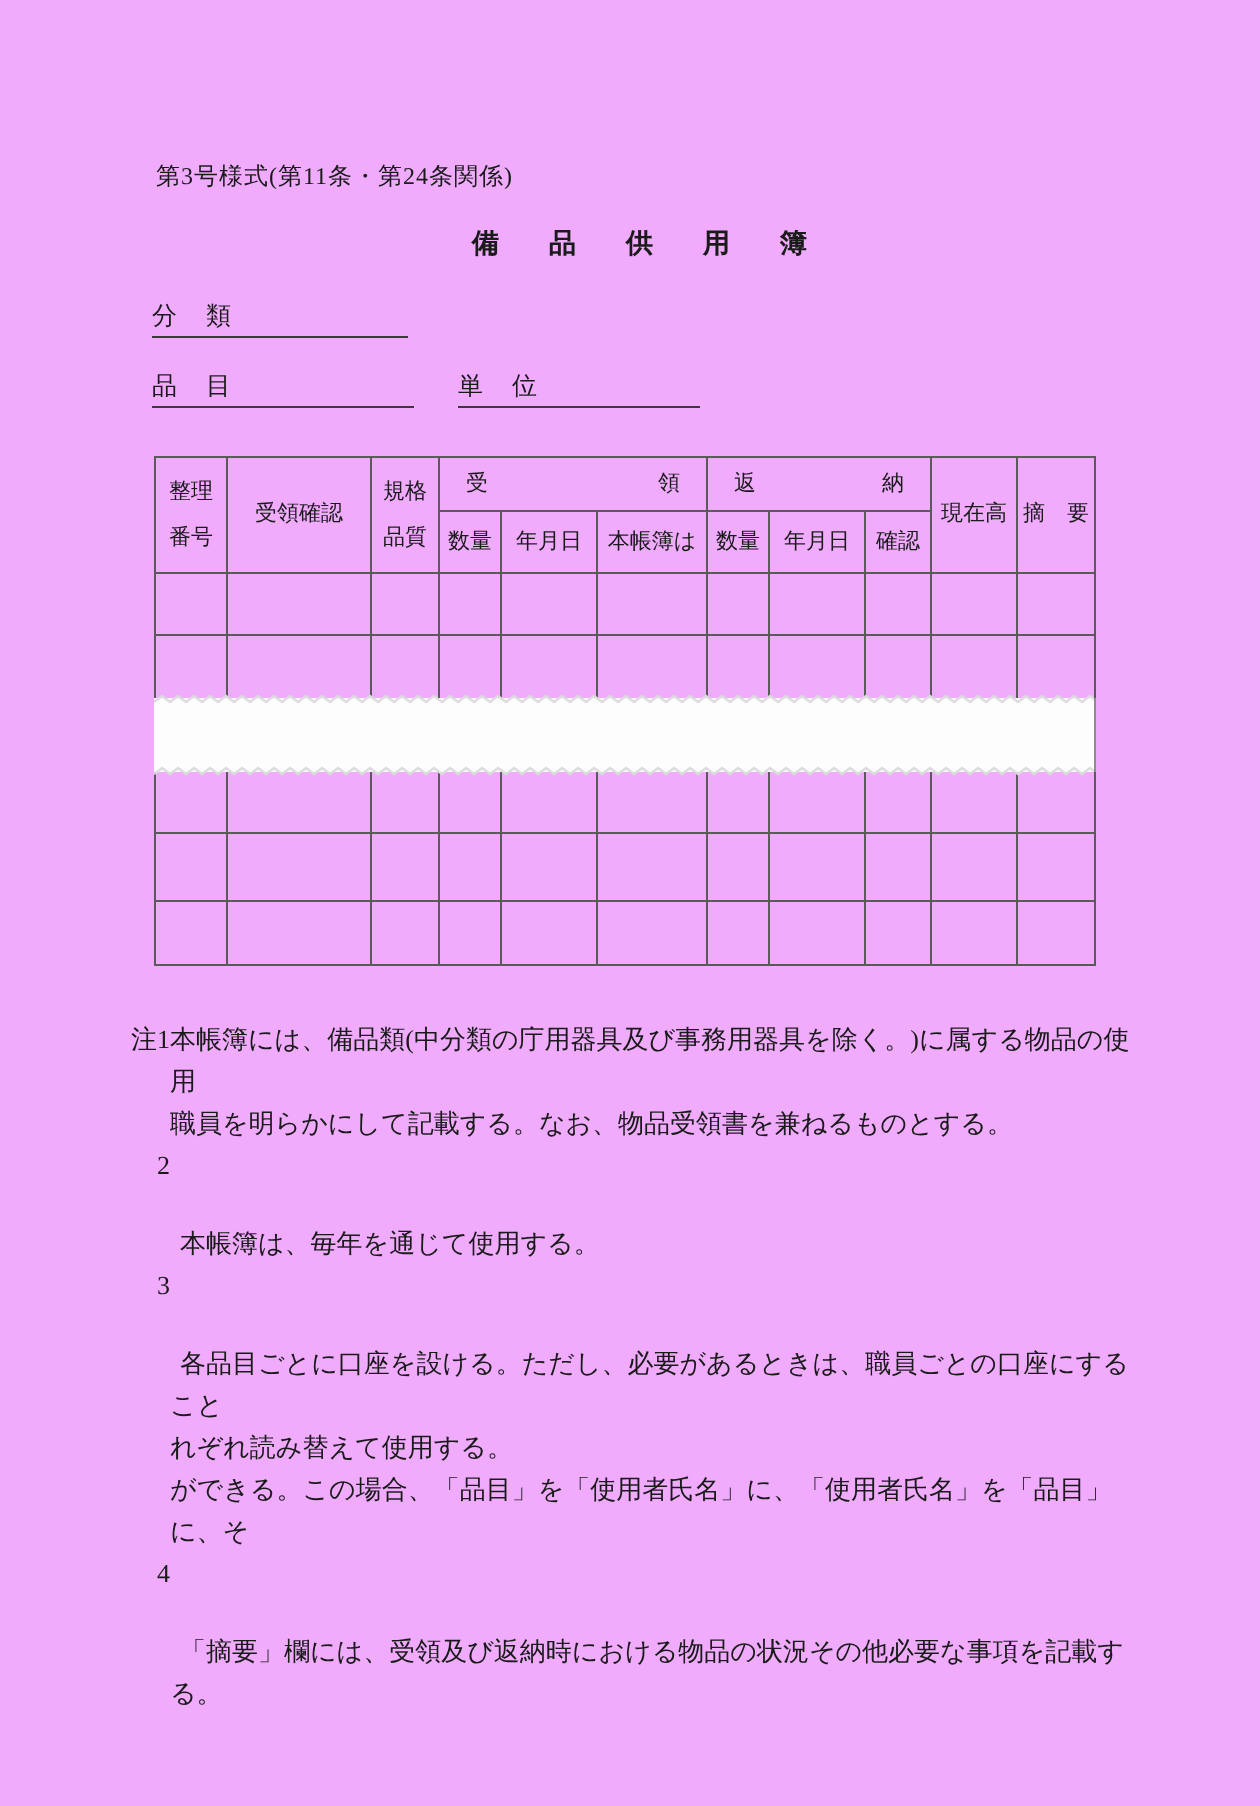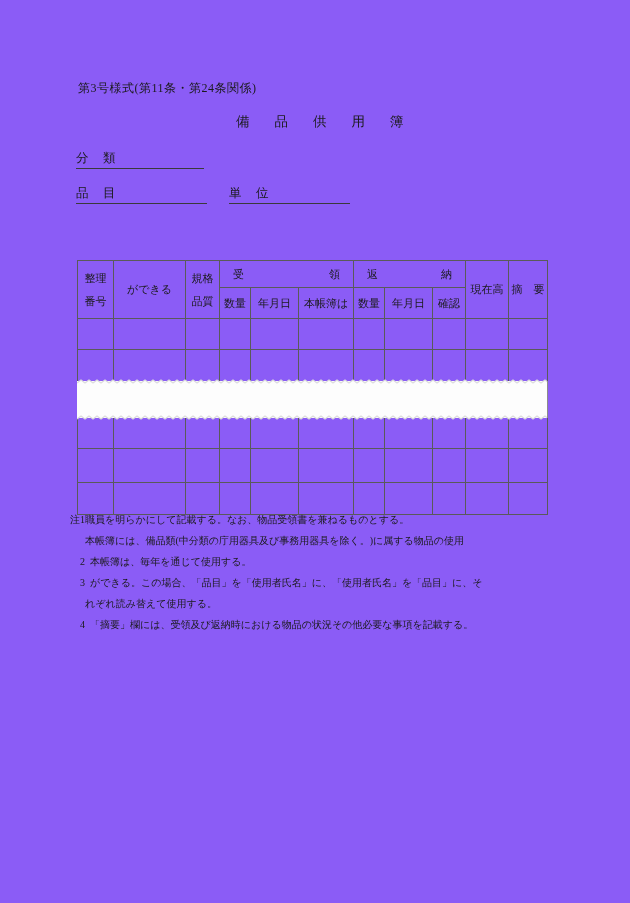--- a/index.html
+++ b/index.html
@@ -1,42 +1,42 @@
 <!DOCTYPE html>
 <html><head>
 <meta charset="utf-8">
 <style>
   html,body{margin:0;padding:0;background:#fdfdfd;}
   .page{
     position:relative;
     width:630px;height:903px;
-    background:#8b5cf6;
+    background:#f0abfc;
     color:#1a1a1a;
     font-family:"Liberation Serif","DejaVu Serif",serif;
     overflow:hidden;
   }
   .form-number{
     position:absolute;left:78px;top:81px;
     font-size:12px;line-height:15px;letter-spacing:0.5px;
   }
   .doc-title{
     position:absolute;left:236px;top:114px;
-    font-size:13.5px;line-height:16px;letter-spacing:25px;white-space:nowrap;
+    font-size:13.5px;line-height:16px;letter-spacing:25px;white-space:nowrap;font-weight:bold;
   }
   .field{
     position:absolute;height:17px;
     border-bottom:1px solid #3a3a3a;
     font-size:12.5px;line-height:15px;
   }
   .field .field-label{letter-spacing:1px;}
   .f-category{left:76px;top:151px;width:128px;}
   .f-item{left:76px;top:186px;width:131px;}
   .f-unit{left:229px;top:186px;width:121px;font-family:Liberation Serif, serif;}
 
-  .tablewrap{position:absolute;left:77px;top:228px;width:471px;margin-top:32px;}
+  .tablewrap{position:absolute;left:77px;top:228px;width:471px;}
   table.grid{
     border-collapse:collapse;table-layout:fixed;width:470px;
   }
   table.grid td{
     border:1px solid #5a5a5a;
     padding:0;margin:0;
     text-align:center;vertical-align:middle;
     font-size:11px;line-height:13px;
     overflow:hidden;
   }
@@ -54,26 +54,26 @@
     border-right:1px solid #8c8c8c;
     background:#fdfdfd;
   }
   .zz{position:absolute;left:0;width:470px;height:7px;display:block;}
   .zz-a{top:-3px;}
   .zz-b{bottom:-3px;}
   .zz path{fill:none;stroke:#dcdcdc;stroke-width:1.2px;}
 
   .notes{
     position:absolute;left:63px;top:509px;width:506px;
-    font-size:10px;line-height:21px;
+    font-size:13px;line-height:21px;
   }
   .note{display:flex;}
   .note .marker{width:22px;flex:none;text-align:right;white-space:nowrap;}
   .note .ntext{flex:1;padding-left:0;}
-  .note.n234 .ntext .line:first-child{text-indent:5px;}
+  .note.n234 .ntext .line:first-child{text-indent:5px;margin-top:39px;}
 </style>
 </head>
 <body>
 
 <div class="page">
 
   <div class="form-number">第3号様式(第11条・第24条関係)</div>
 
   <div class="doc-title">備品供用簿</div>
 
@@ -104,21 +104,21 @@
           <col style="width:39px">
       </colgroup>
       <tbody>
           <tr class="h1">
         <td rowspan="2">
           <div class="twolines">
             <div>整理</div>
             <div>番号</div>
           </div>
         </td>
-        <td rowspan="2">ができる</td>
+        <td rowspan="2">受領確認</td>
         <td rowspan="2">
           <div class="twolines">
             <div>規格</div>
             <div>品質</div>
           </div>
         </td>
         <td colspan="3">
           <div class="spread">
             <span>受</span>
             <span>領</span>
@@ -234,35 +234,36 @@
             <td></td>
       </tr>
     </tbody>
       </table>
   </div>
 
   <div class="notes">
     <div class="note">
       <div class="marker">注1</div>
       <div class="ntext">
+        <div class="line">本帳簿には、備品類(中分類の庁用器具及び事務用器具を除く。)に属する物品の使用</div>
         <div class="line">職員を明らかにして記載する。なお、物品受領書を兼ねるものとする。</div>
-        <div class="line">本帳簿には、備品類(中分類の庁用器具及び事務用器具を除く。)に属する物品の使用</div>
       </div>
     </div>
     <div class="note n234">
       <div class="marker">2</div>
       <div class="ntext">
         <div class="line">本帳簿は、毎年を通じて使用する。</div>
       </div>
     </div>
     <div class="note n234">
       <div class="marker">3</div>
       <div class="ntext">
+        <div class="line">各品目ごとに口座を設ける。ただし、必要があるときは、職員ごとの口座にすること</div>
+        <div class="line">れぞれ読み替えて使用する。</div>
         <div class="line">ができる。この場合、「品目」を「使用者氏名」に、「使用者氏名」を「品目」に、そ</div>
-        <div class="line">れぞれ読み替えて使用する。</div>
       </div>
     </div>
     <div class="note n234">
       <div class="marker">4</div>
       <div class="ntext">
         <div class="line">「摘要」欄には、受領及び返納時における物品の状況その他必要な事項を記載する。</div>
       </div>
     </div>
   </div>
 

